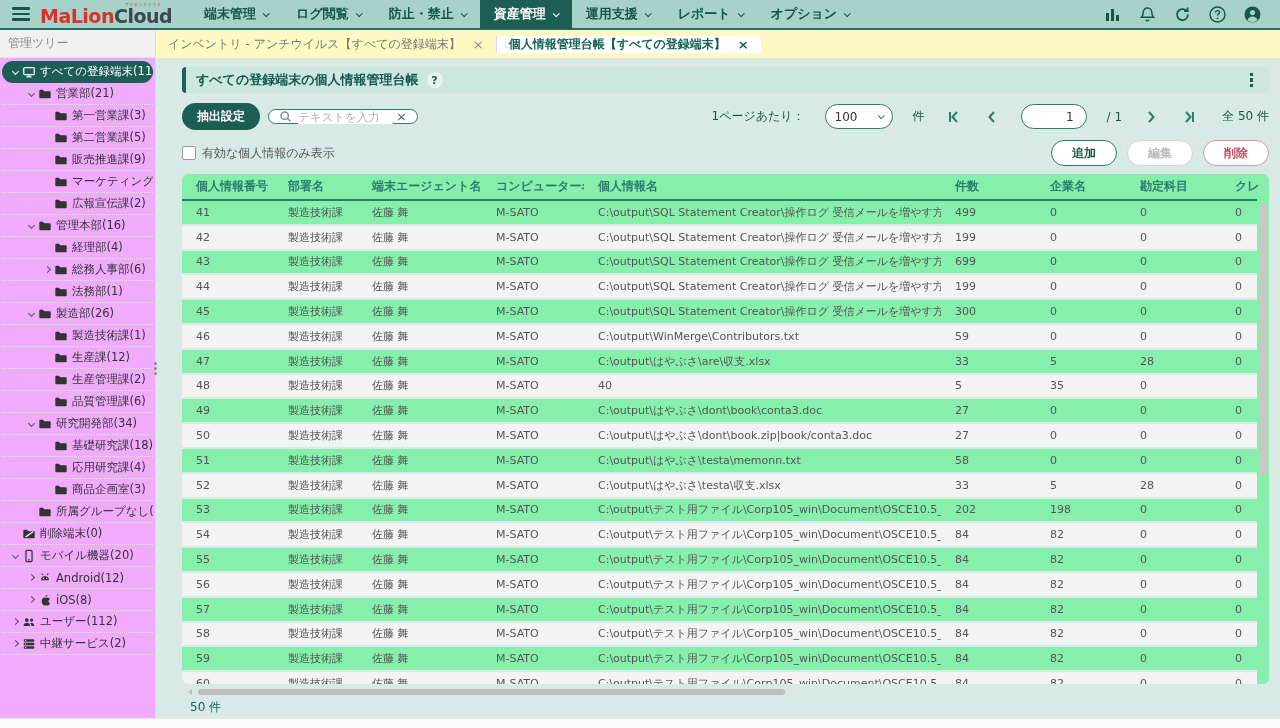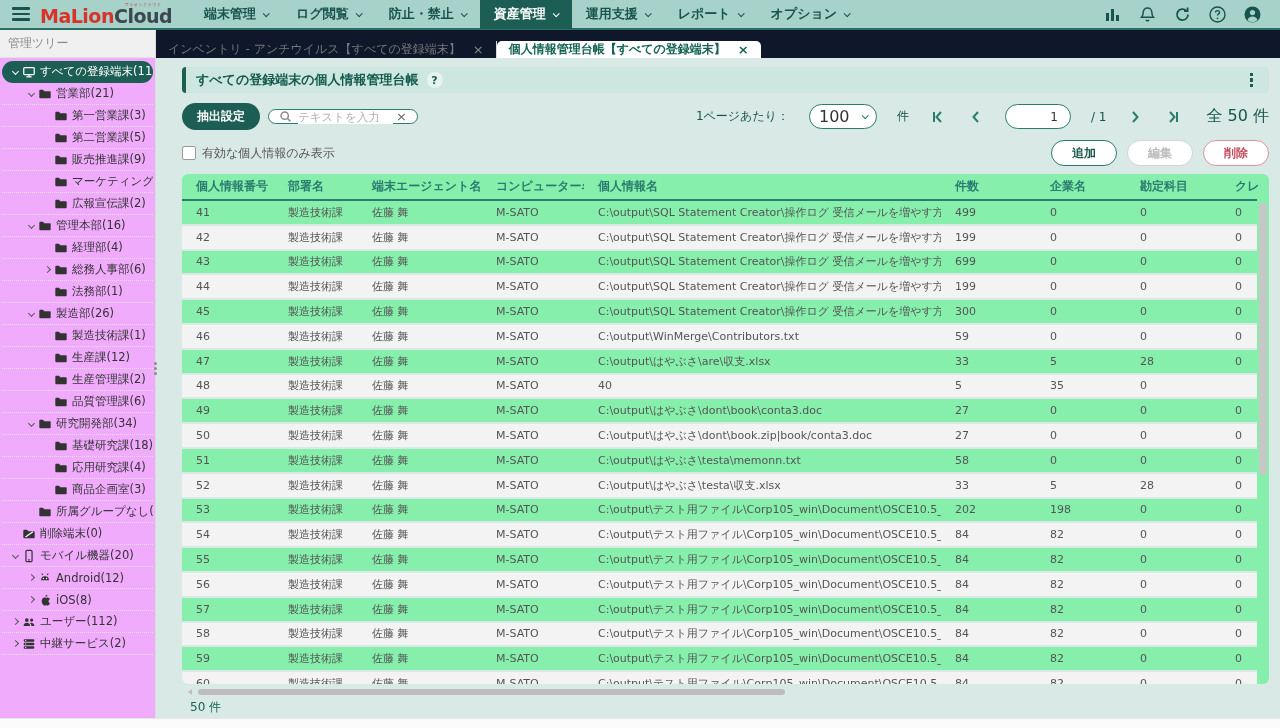--- a/index.html
+++ b/index.html
@@ -43,21 +43,21 @@
   .tcaret.down { transform:rotate(45deg); }
   .tcaret.right { transform:rotate(-45deg); }
   .lv0 { padding-left:6px; } .lv1 { padding-left:22px; } .lv2 { padding-left:38px; }
   .tree-item.selected { background:#1d5e54; color:#fff; border-radius:11px; border-bottom:1px dotted transparent; }
   .tree-item.selected .tcaret { border-color:#fff; }
   .grip { position:absolute; right:-4px; top:330px; width:7px; z-index:5; cursor:col-resize; }
   .grip i { display:block; width:3px; height:3px; background:#8b8b8b; border-radius:50%; margin:2px auto; }
 
   
   .main { flex:1; display:flex; flex-direction:column; min-width:0; background:#d9eae6; }
-  .tabrow { height:28px; flex:0 0 auto; background:#0f172a; display:flex; align-items:flex-end; }
+  .tabrow { height:28px; flex:0 0 auto; background:#fef9c3; display:flex; align-items:center; }
   .tab { display:flex; align-items:center; padding:0 12px; font-size:12px; color:#777;
     border-right:1px solid #dcdcdc; cursor:pointer; white-space:nowrap; }
   .tab .close { margin-left:12px; font-size:13px; color:#888; cursor:pointer; }
   .tab.active { background:#fff; color:#156354; font-weight:bold; border-radius:5px 5px 0 0;
     border-right:none; }
   .tab.active .close { color:#156354; }
 
   .content { flex:1; display:flex; flex-direction:column; padding:9px 11px 0 26px; min-height:0; }
   .banner { height:26px; flex:0 0 auto; background:#cde6e0; border-left:4px solid #1d5e54;
     border-radius:4px; display:flex; align-items:center; padding:0 10px; }
@@ -76,27 +76,27 @@
     display:flex; align-items:center; padding:0 10px; width:150px; margin-left:8px; }
   .search svg { width:13px; height:13px; color:#8a8a8a; flex:0 0 auto; }
   .search input { border:none; outline:none; width:95px; font-size:11.5px; margin-left:6px;
     font-family:inherit; color:#333; }
   .search input::placeholder { color:#b0b0b0; }
   .search .clear { margin-left:auto; color:#666; font-size:13px; cursor:pointer; }
   .pager { margin-left:auto; display:flex; align-items:center; gap:20px; color:#17544b; font-size:12px; }
   .pill { border:1.5px solid #2a7c6f; border-radius:13px; background:#fff; height:25px;
     display:flex; align-items:center; }
   .per-page { width:68px; padding:0 9px; justify-content:space-between; cursor:pointer;
-    color:#333; font-size:16px; }
+    color:#333; font-size:12px; }
   .per-page .chev { border-color:#2a7c6f; }
   .pnav { width:18px; height:18px; color:#2a7c6f; cursor:pointer; }
   .page-input { width:66px; }
   .page-input input { border:none; outline:none; width:100%; text-align:right; padding:0 12px;
     font-size:12px; background:transparent; font-family:inherit; color:#333; }
-  .total { font-size:16px; color:#17544b; margin-left:4px; }
+  .total { font-size:12px; color:#17544b; margin-left:4px; }
 
   .row2 { display:flex; align-items:center; margin-top:10px; flex:0 0 auto; }
   .chk { display:flex; align-items:center; gap:6px; font-size:12px; color:#555; cursor:pointer; }
   .chk .box { width:14px; height:14px; border:1.5px solid #9a9a9a; border-radius:2px; background:#fff; }
   .actions { margin-left:auto; display:flex; gap:10px; }
   .a-btn { height:26px; border-radius:14px; padding:0 20px; background:#fff; font-size:12px;
     font-weight:bold; cursor:pointer; font-family:inherit; }
   .a-btn.add { border:1.5px solid #2a7c6f; color:#17544b; }
   .a-btn.edit { border:1.5px solid #d4d4d4; color:#bdbdbd; cursor:default; }
   .a-btn.del { border:1.5px solid #dd93a0; color:#c64b5e; }

